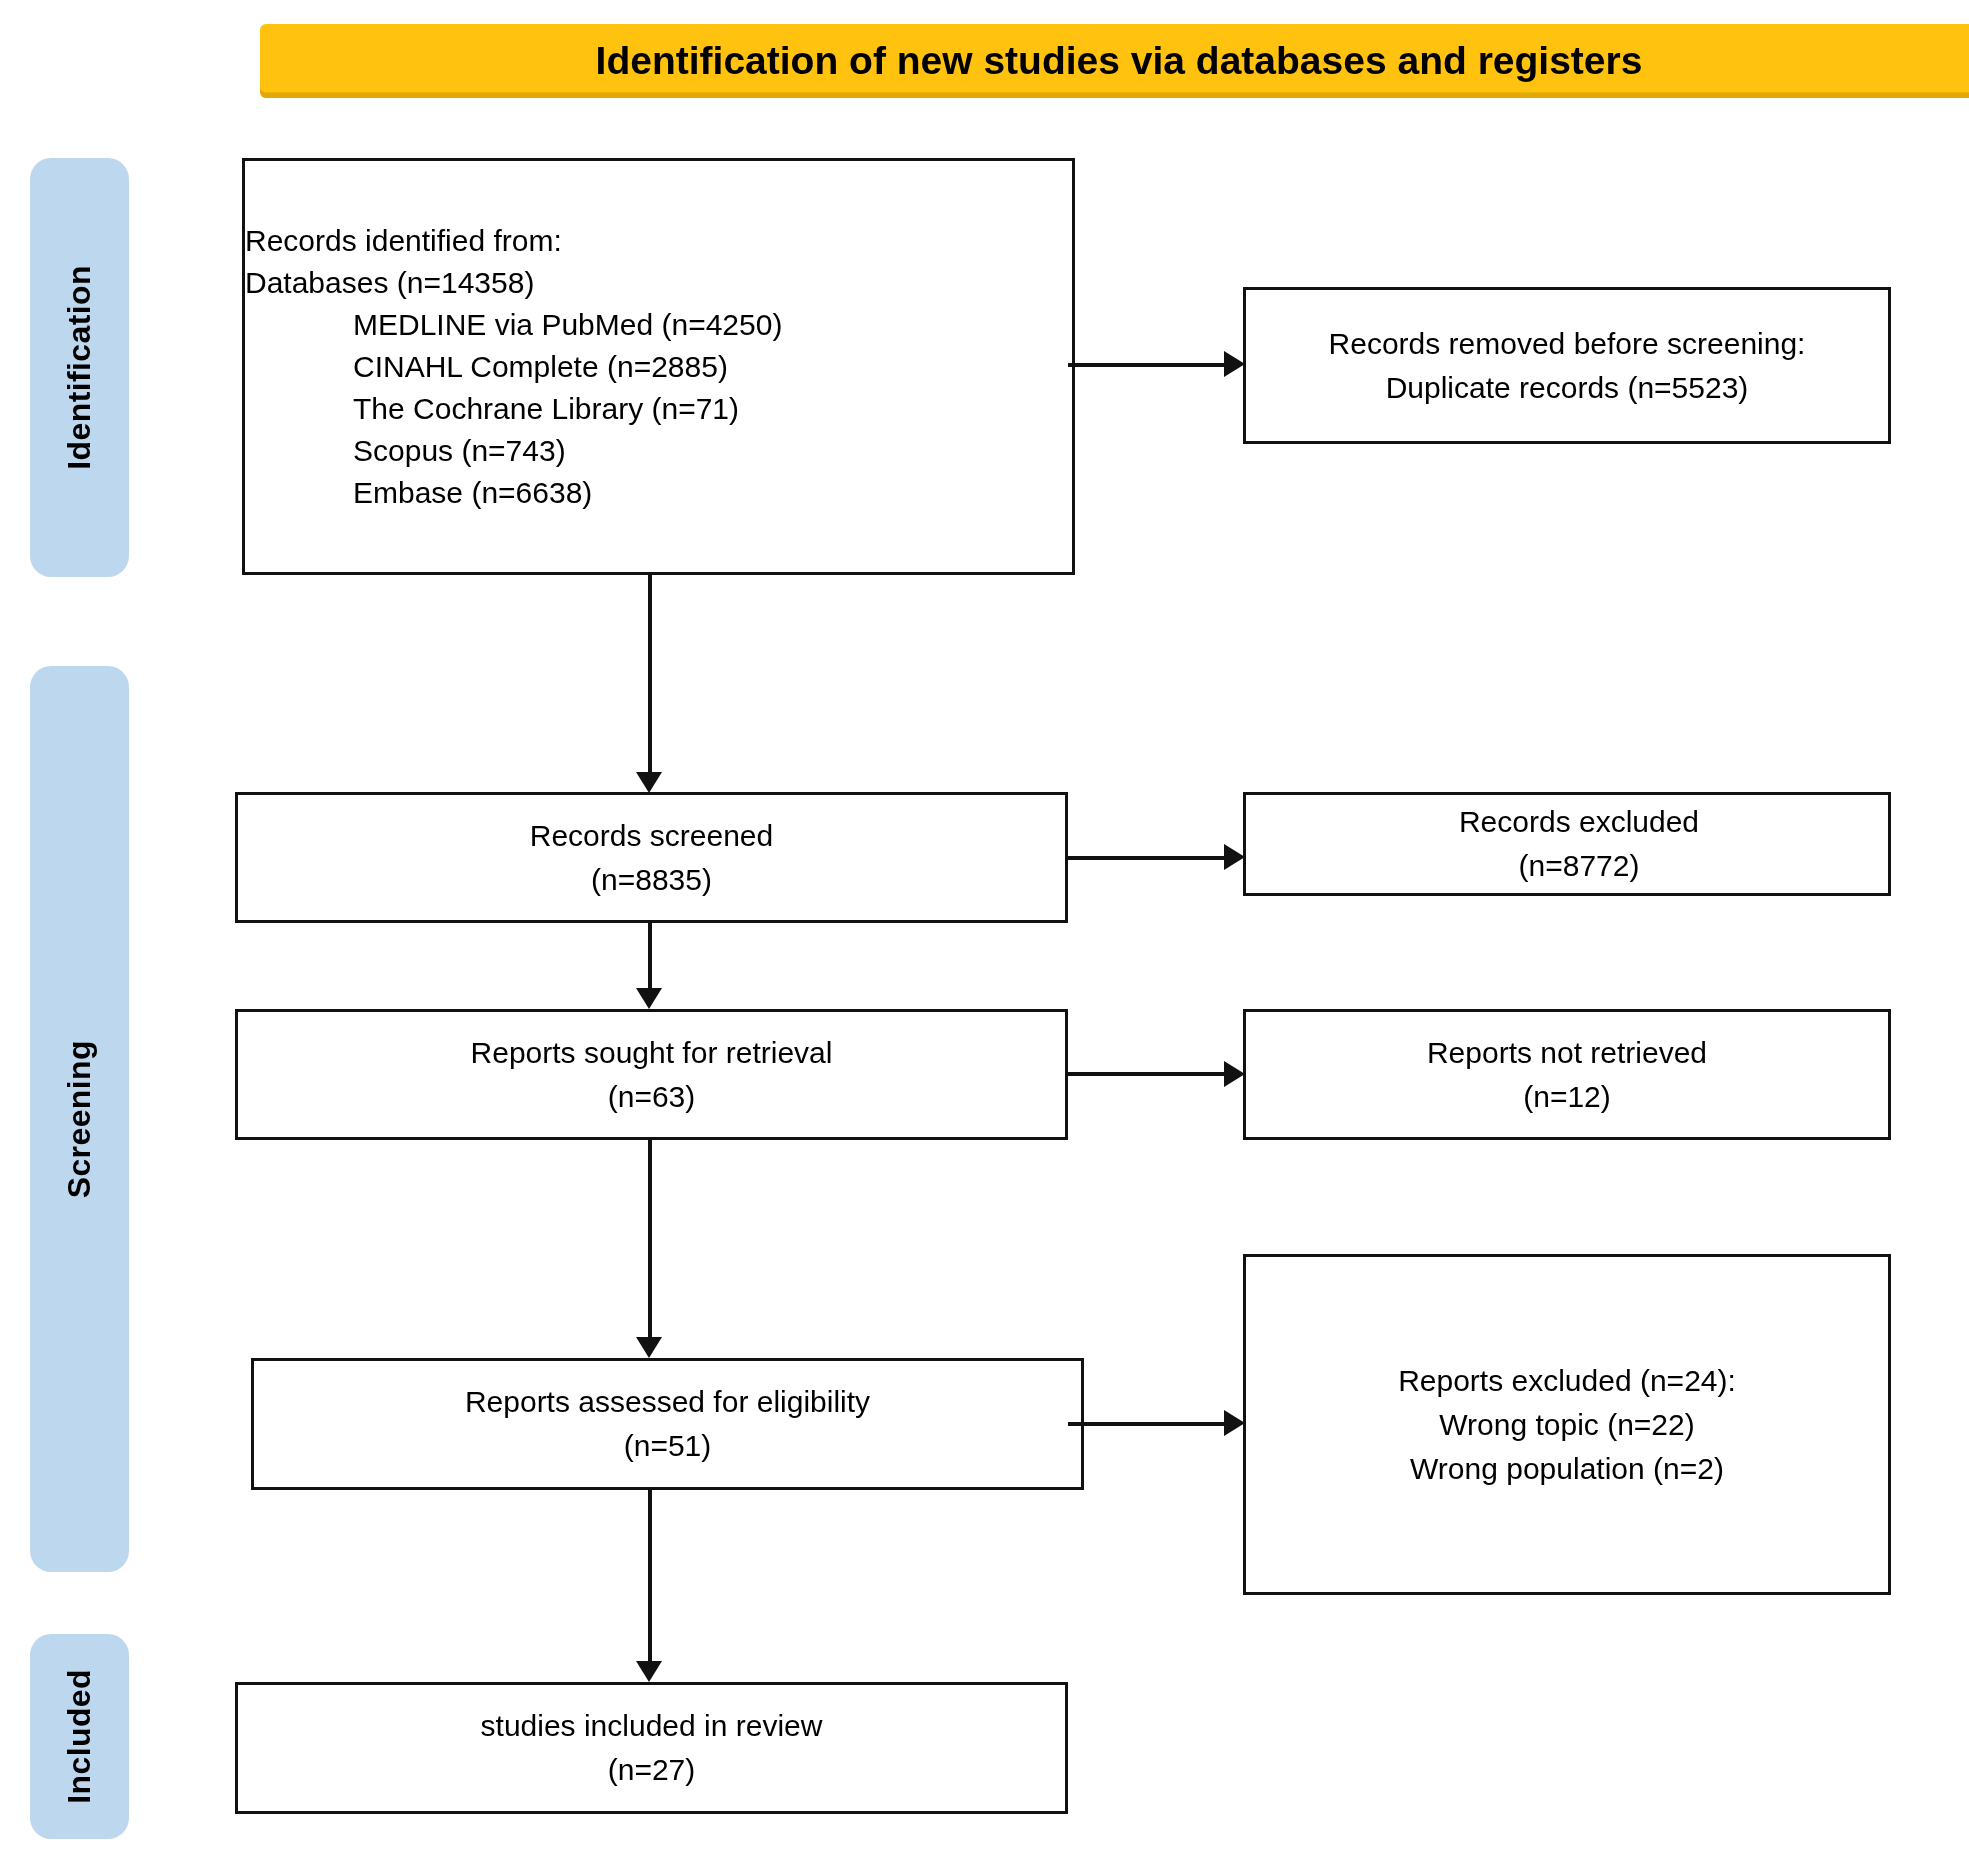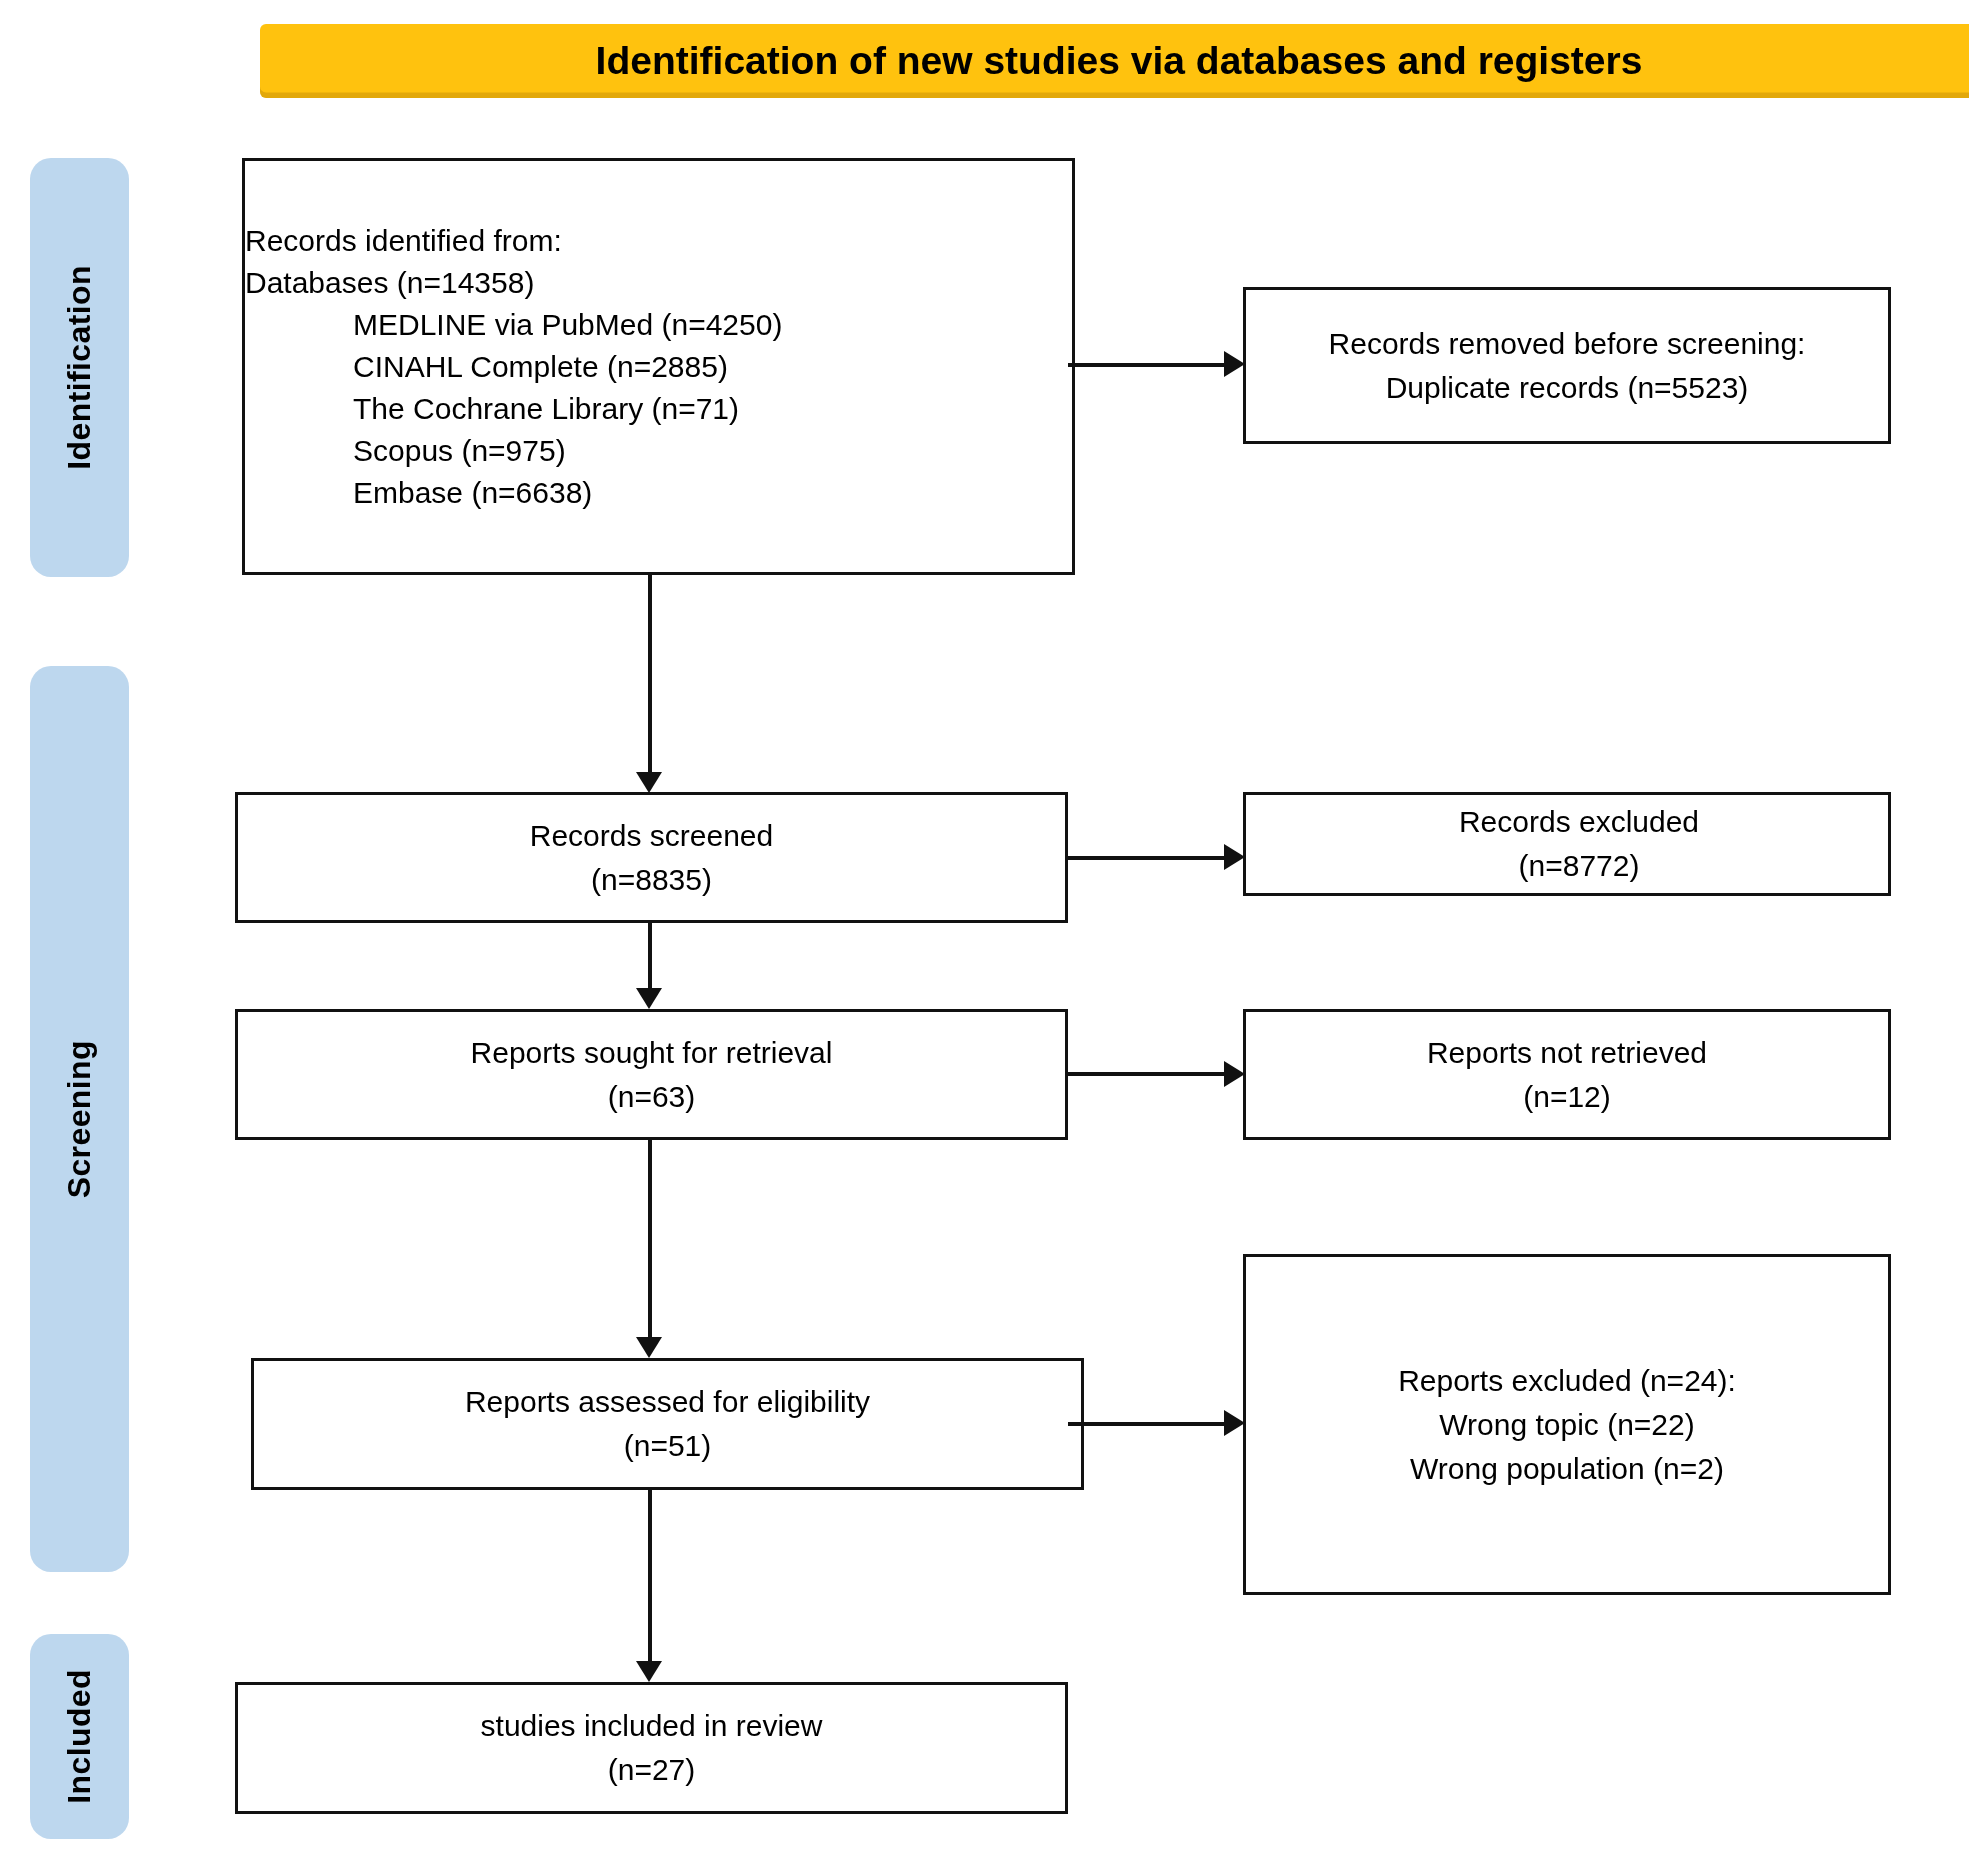--- a/index.html
+++ b/index.html
@@ -115,21 +115,21 @@
   <div class="stage stage-included">
     <span class="vtext">Included</span>
   </div>
 
   <div class="node node-identified">
     <div>Records identified from:</div>
     <div>Databases (n=14358)</div>
     <div class="indent">MEDLINE via PubMed (n=4250)</div>
     <div class="indent">CINAHL Complete (n=2885)</div>
     <div class="indent">The Cochrane Library (n=71)</div>
-    <div class="indent">Scopus (n=975)</div>
+    <div class="indent">Scopus (n=743)</div>
     <div class="indent">Embase (n=6638)</div>
   </div>
 
   <div class="node node-removed">
     <div>Records removed before screening:</div>
     <div>Duplicate records (n=5523)</div>
   </div>
 
   <div class="node node-screened">
     <div>Records screened</div>

